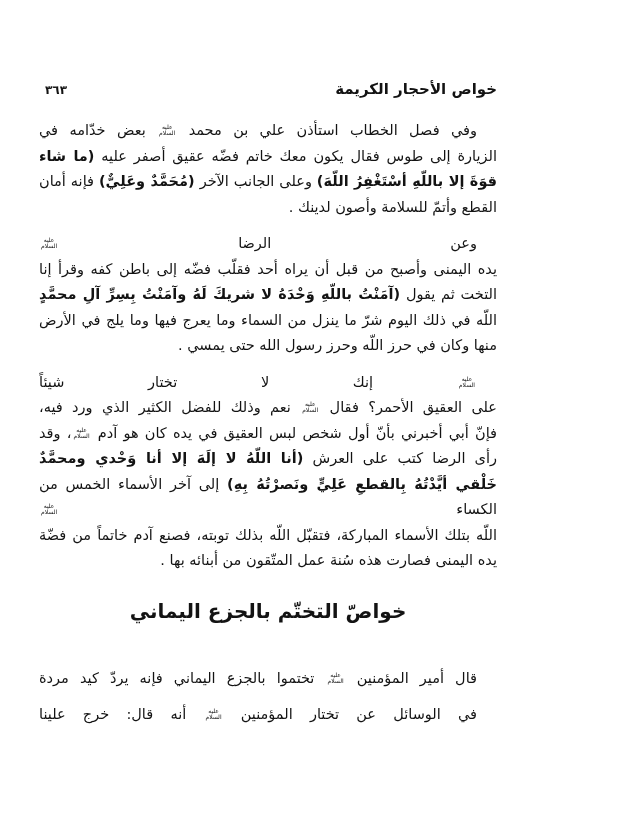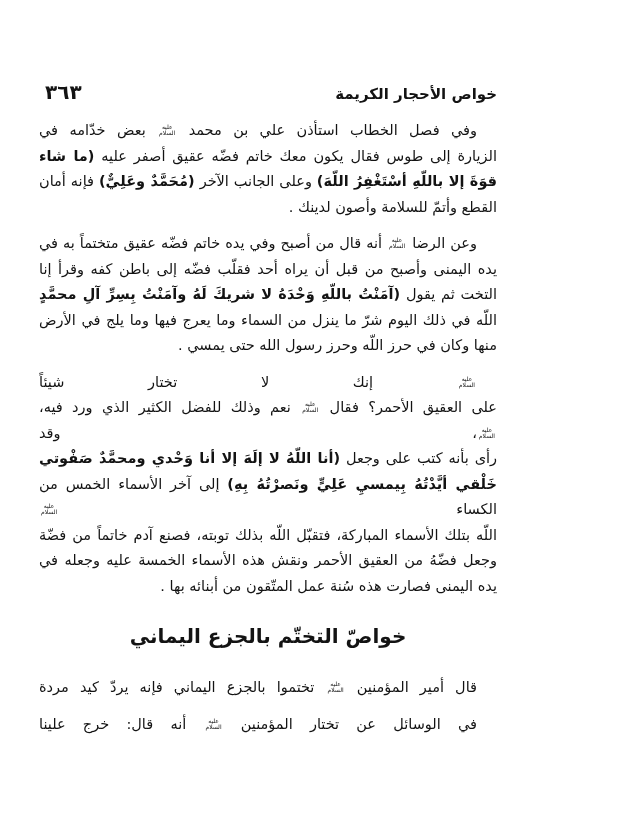--- a/index.html
+++ b/index.html
@@ -8,35 +8,35 @@
     background:#ffffff;
     font-family:"DejaVu Sans",sans-serif;
     color:#131313;
   }
   .page{position:relative;width:619px;height:835px;background:#ffffff;direction:rtl;}
   .header{
     position:absolute;top:80px;left:45px;right:122px;
     display:flex;justify-content:space-between;align-items:baseline;
   }
   .header-title{font-weight:bold;font-size:15px;margin-left:16px;}
-  .page-number{font-weight:bold;font-size:20px;letter-spacing:1px;}
+  .page-number{font-weight:bold;font-size:12px;letter-spacing:1px;}
   .content{
     position:absolute;top:118px;right:122px;width:458px;
   }
   .para{margin:0 0 11px 0;}
   .line{
     height:25.5px;line-height:25.5px;font-size:14.5px;
     text-align:justify;text-align-last:justify;
     overflow:hidden;white-space:normal;
   }
   .line.indent{text-indent:20px;}
   .line.last{text-align:left;text-align-last:start;}
   .b{font-weight:bold;}
   .heading{
-    margin:22px 0 24px 0;
+    margin:22px 0 40px 0;
     text-align-last:center;
     font-weight:bold;font-size:20px;line-height:30px;
   }
   .hon{
     display:inline-flex;flex-direction:column;align-items:center;
     vertical-align:middle;margin:0 2px;position:relative;top:-1px;
   }
   .hon i{font-style:normal;font-weight:normal;font-size:6px;line-height:6px;display:block;text-indent:0;}
 </style>
 </head>
@@ -54,47 +54,46 @@
             <i>السلام</i>
           </span><span> بعض خدّامه في</span></div>
         <div class="line"><span>الزيارة إلى طوس فقال يكون معك خاتم فضّه عقيق أصفر عليه </span><span class="b">(ما شاء اللّهُ لا</span></div>
         <div class="line"><span class="b">قوَةَ إلا باللّهِ أسْتَغْفِرُ اللّهَ)</span><span> وعلى الجانب الآخر </span><span class="b">(مُحَمَّدٌ وعَلِيٌّ)</span><span> فإنه أمان من</span></div>
         <div class="line last"><span>القطع وأتمّ للسلامة وأصون لدينك .</span></div>
       </div>
       <div class="para">
         <div class="line indent"><span>وعن الرضا </span><span class="hon">
             <i>عليه</i>
             <i>السلام</i>
-          </span><span> أنه قال من أصبح وفي يده خاتم فضّه عقيق متختماً به في</span></div>
+          </span></div>
         <div class="line"><span>يده اليمنى وأصبح من قبل أن يراه أحد فقلّب فضّه إلى باطن كفه وقرأ إنا أنزلناه إلى</span></div>
         <div class="line"><span>التخت ثم يقول </span><span class="b">(آمَنْتُ باللّهِ وَحْدَهُ لا شريكَ لَهُ وآمَنْتُ بِسِرِّ آلِ محمَّدٍ وَعَلانِيَتِهِمْ)</span></div>
         <div class="line"><span>اللّه في ذلك اليوم شرّ ما ينزل من السماء وما يعرج فيها وما يلج في الأرض وما يخرج</span></div>
         <div class="line last"><span>منها وكان في حرز اللّه وحرز رسول الله حتى يمسي .</span></div>
       </div>
       <div class="para">
         <div class="line indent"><span class="hon">
             <i>عليه</i>
             <i>السلام</i>
           </span><span> إنك لا تختار شيئاً</span></div>
         <div class="line"><span>على العقيق الأحمر؟ فقال </span><span class="hon">
             <i>عليه</i>
             <i>السلام</i>
           </span><span> نعم وذلك للفضل الكثير الذي ورد فيه،</span></div>
-        <div class="line"><span class="hon">
+        <div class="line"><span>فإنّ أبي أخبرني بأنّ أول شخص لبس العقيق في يده كان هو آدم </span><span class="hon">
             <i>عليه</i>
             <i>السلام</i>
           </span><span>، وقد</span></div>
-        <div class="line"><span>رأى بأنه كتب على وجعل </span><span class="b">(أنا اللّهُ لا إلَهَ إلا أنا وَحْدي ومحمَّدٌ صَفْوتي مِنْ</span></div>
-        <div class="line"><span class="b">خَلْقي أيَّدْتُهُ بِيمسيِ عَلِيٍّ ونَصرْتُهُ بِهِ)</span><span> إلى آخر الأسماء الخمس من أصحاب</span></div>
+        <div class="line"><span>رأى الرضا كتب على العرش </span><span class="b">(أنا اللّهُ لا إلَهَ إلا أنا وَحْدي ومحمَّدٌ صَفْوتي مِنْ</span></div>
+        <div class="line"><span class="b">خَلْقي أيَّدْتُهُ بِالقطعِ عَلِيٍّ ونَصرْتُهُ بِهِ)</span><span> إلى آخر الأسماء الخمس من أصحاب</span></div>
         <div class="line"><span>الكساء </span><span class="hon">
             <i>عليه</i>
             <i>السلام</i>
           </span></div>
         <div class="line"><span>اللّه بتلك الأسماء المباركة، فتقبّل اللّه بذلك توبته، فصنع آدم خاتماً من فضّة</span></div>
-        <div class="line"><span>وجعل فضّهُ من العقيق الأحمر ونقش هذه الأسماء الخمسة عليه وجعله في</span></div>
         <div class="line last"><span>يده اليمنى فصارت هذه سُنة عمل المتّقون من أبنائه بها .</span></div>
       </div>
       <div class="heading">خواصّ التختّم بالجزع اليماني</div>
       <div class="para">
         <div class="line indent"><span>قال أمير المؤمنين </span><span class="hon">
             <i>عليه</i>
             <i>السلام</i>
           </span><span> تختموا بالجزع اليماني فإنه يردّ كيد مردة</span></div>
       </div>
       <div class="para">

